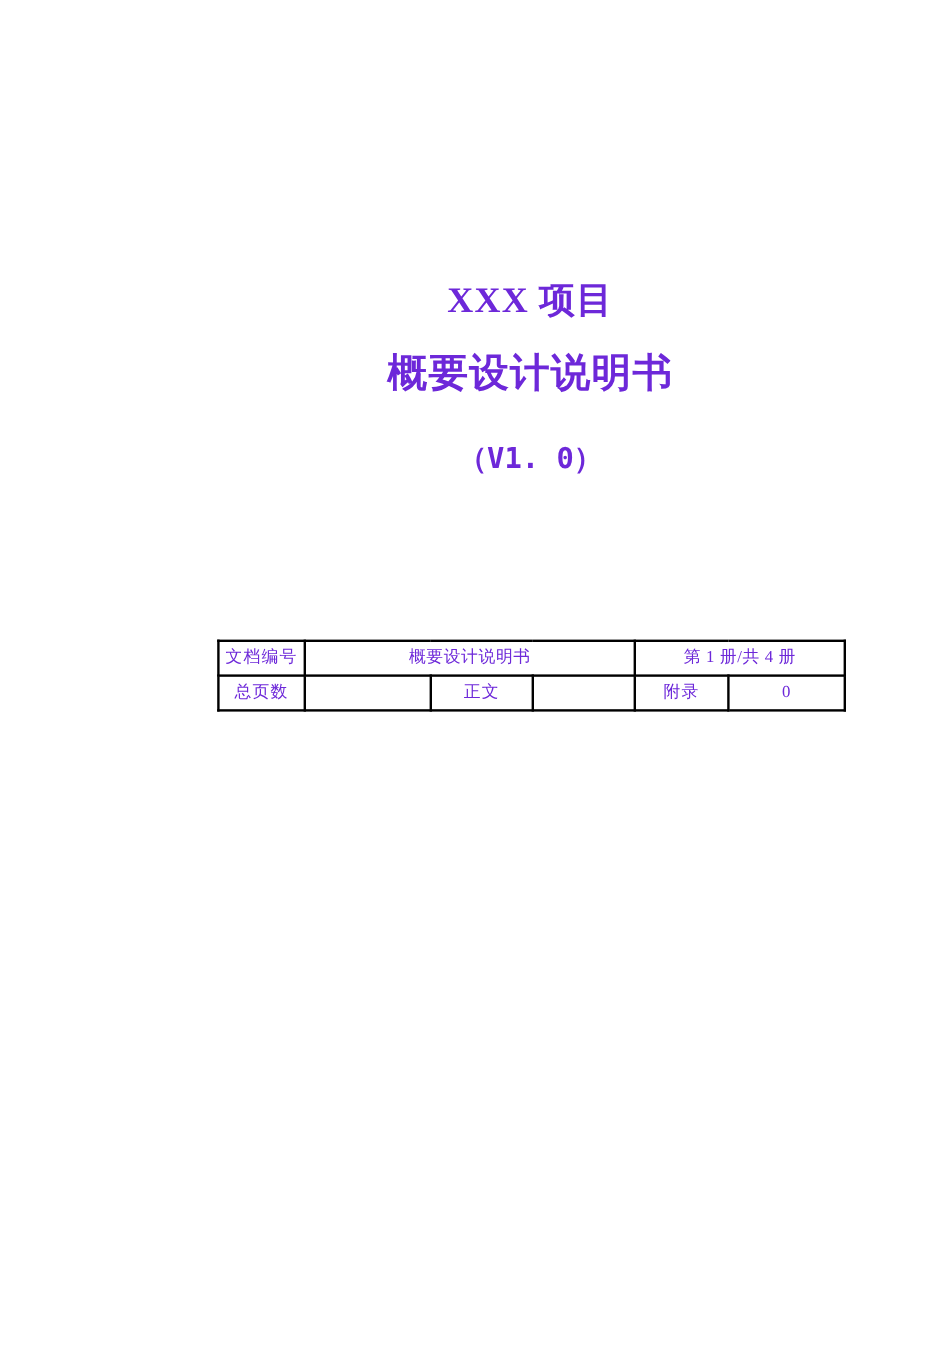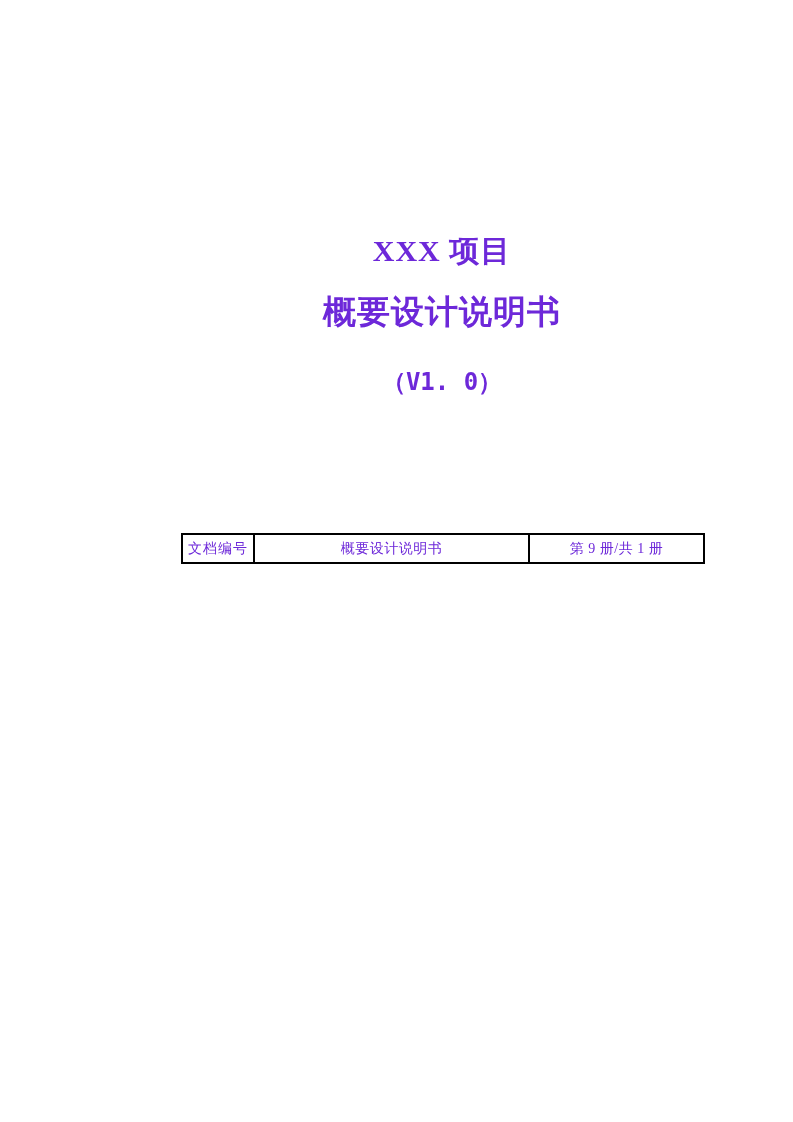--- a/index.html
+++ b/index.html
@@ -94,18 +94,26 @@
       <col style="width:105px">
       <col style="width:85px">
       <col style="width:85px">
       <col style="width:78px">
       <col style="width:97px">
     </colgroup>
     <tbody>
       <tr>
         <td>文档编号</td>
         <td colspan="3" class="value">概要设计说明书</td>
-        <td colspan="2" class="value">第 9 册/共 1 册</td>
+        <td colspan="2" class="value">第 1 册/共 4 册</td>
+      </tr>
+      <tr>
+        <td>总页数</td>
+        <td class="value"></td>
+        <td>正文</td>
+        <td class="value"></td>
+        <td>附录</td>
+        <td class="value">0</td>
       </tr>
     </tbody>
   </table>
 
 </div>
 
 </body></html>

